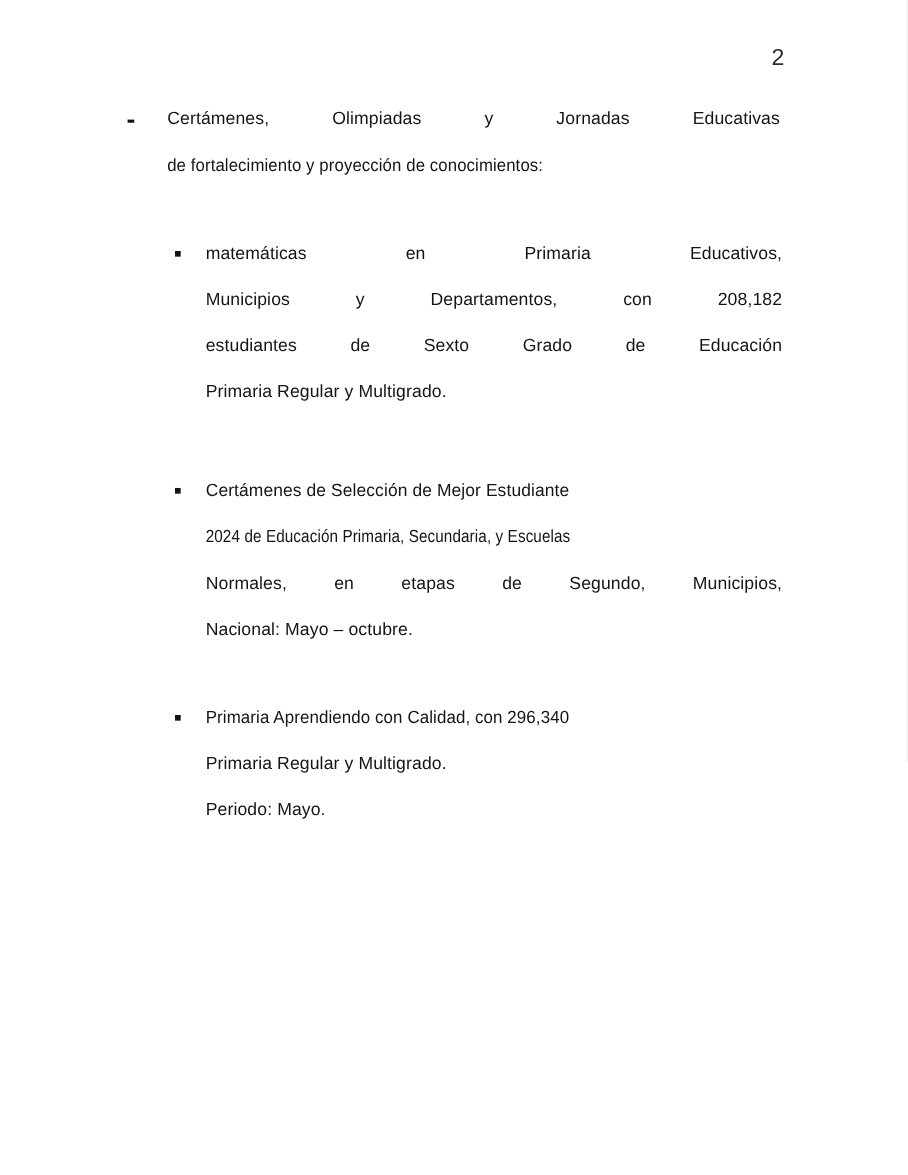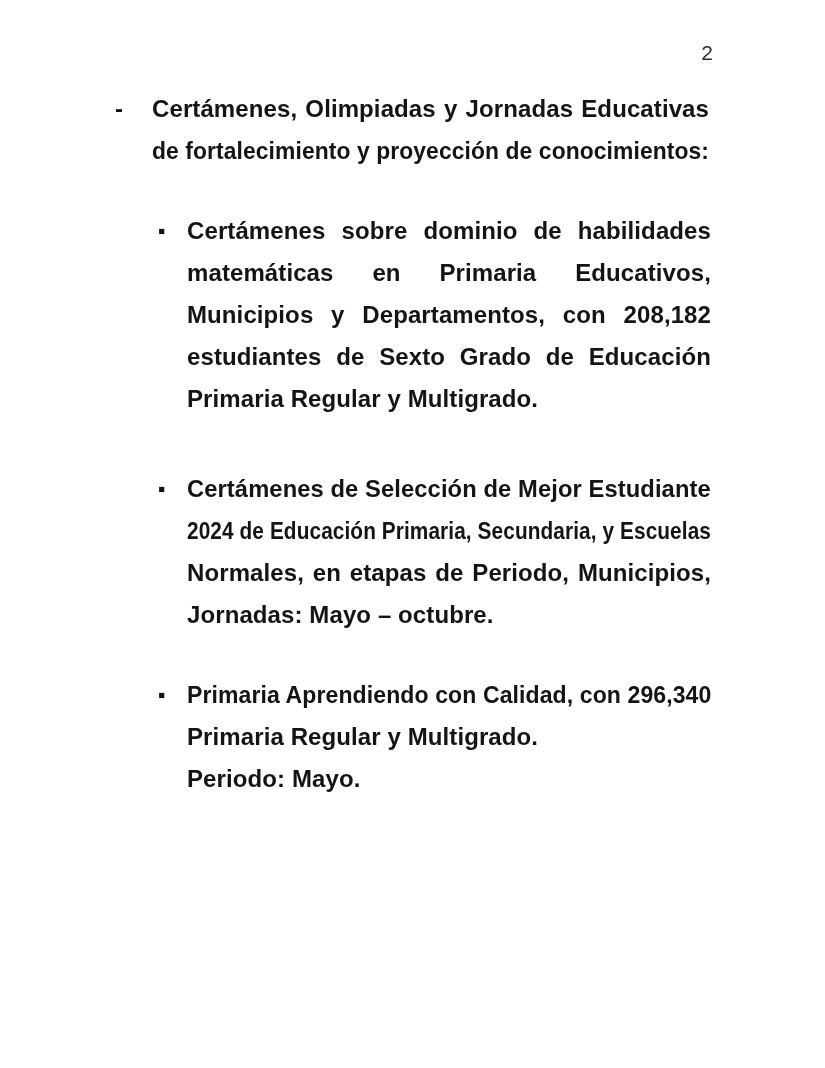--- a/index.html
+++ b/index.html
@@ -50,22 +50,22 @@
   .item.level1 .marker { left: -37px; }
   .item.level2 {
     margin-left: 187px;
     width: 524px;
   }
   .item.level2 .marker {
     left: -29px;
     font-size: 21px;
   }
   .lines {
-    font-weight: 700;
-    font-size: 24px;
+    font-weight: 400;
+    font-size: 16px;
     line-height: 42px;
     letter-spacing: 0.1px;
   }
   .line {
     text-align: left;
     white-space: nowrap;
   }
   .line.just {
     white-space: normal;
     text-align: justify;
@@ -84,34 +84,33 @@
       <div class="item level1">
         <span class="marker">-</span>
         <div class="lines">
           <div class="line just">Certámenes, Olimpiadas y Jornadas Educativas</div>
           <div class="line" style="width: 585px; transform-origin: 0px 50%; transform: scaleX(0.952137);">de fortalecimiento y proyección de conocimientos:</div>
         </div>
       </div>
       <div class="item level2">
         <span class="marker">▪</span>
         <div class="lines">
-          <div class="line just">Certámenes sobre dominio de habilidades</div>
           <div class="line just">matemáticas en Primaria Educativos,</div>
           <div class="line just">Municipios y Departamentos, con 208,182</div>
           <div class="line just">estudiantes de Sexto Grado de Educación</div>
           <div class="line">Primaria Regular y Multigrado.</div>
         </div>
       </div>
       <div class="item level2">
         <span class="marker">▪</span>
         <div class="lines">
           <div class="line" style="width: 530px; transform-origin: 0px 50%; transform: scaleX(0.988679);">Certámenes de Selección de Mejor Estudiante</div>
           <div class="line" style="width: 604px; transform-origin: 0px 50%; transform: scaleX(0.86755);">2024 de Educación Primaria, Secundaria, y Escuelas</div>
-          <div class="line just">Normales, en etapas de Periodo, Municipios,</div>
-          <div class="line">Jornadas: Mayo – octubre.</div>
+          <div class="line just">Normales, en etapas de Segundo, Municipios,</div>
+          <div class="line">Nacional: Mayo – octubre.</div>
         </div>
       </div>
       <div class="item level2">
         <span class="marker">▪</span>
         <div class="lines">
           <div class="line" style="width: 546px; transform-origin: 0px 50%; transform: scaleX(0.959707);">Primaria Aprendiendo con Calidad, con 296,340</div>
           <div class="line">Primaria Regular y Multigrado.</div>
           <div class="line">Periodo: Mayo.</div>
         </div>
       </div>

